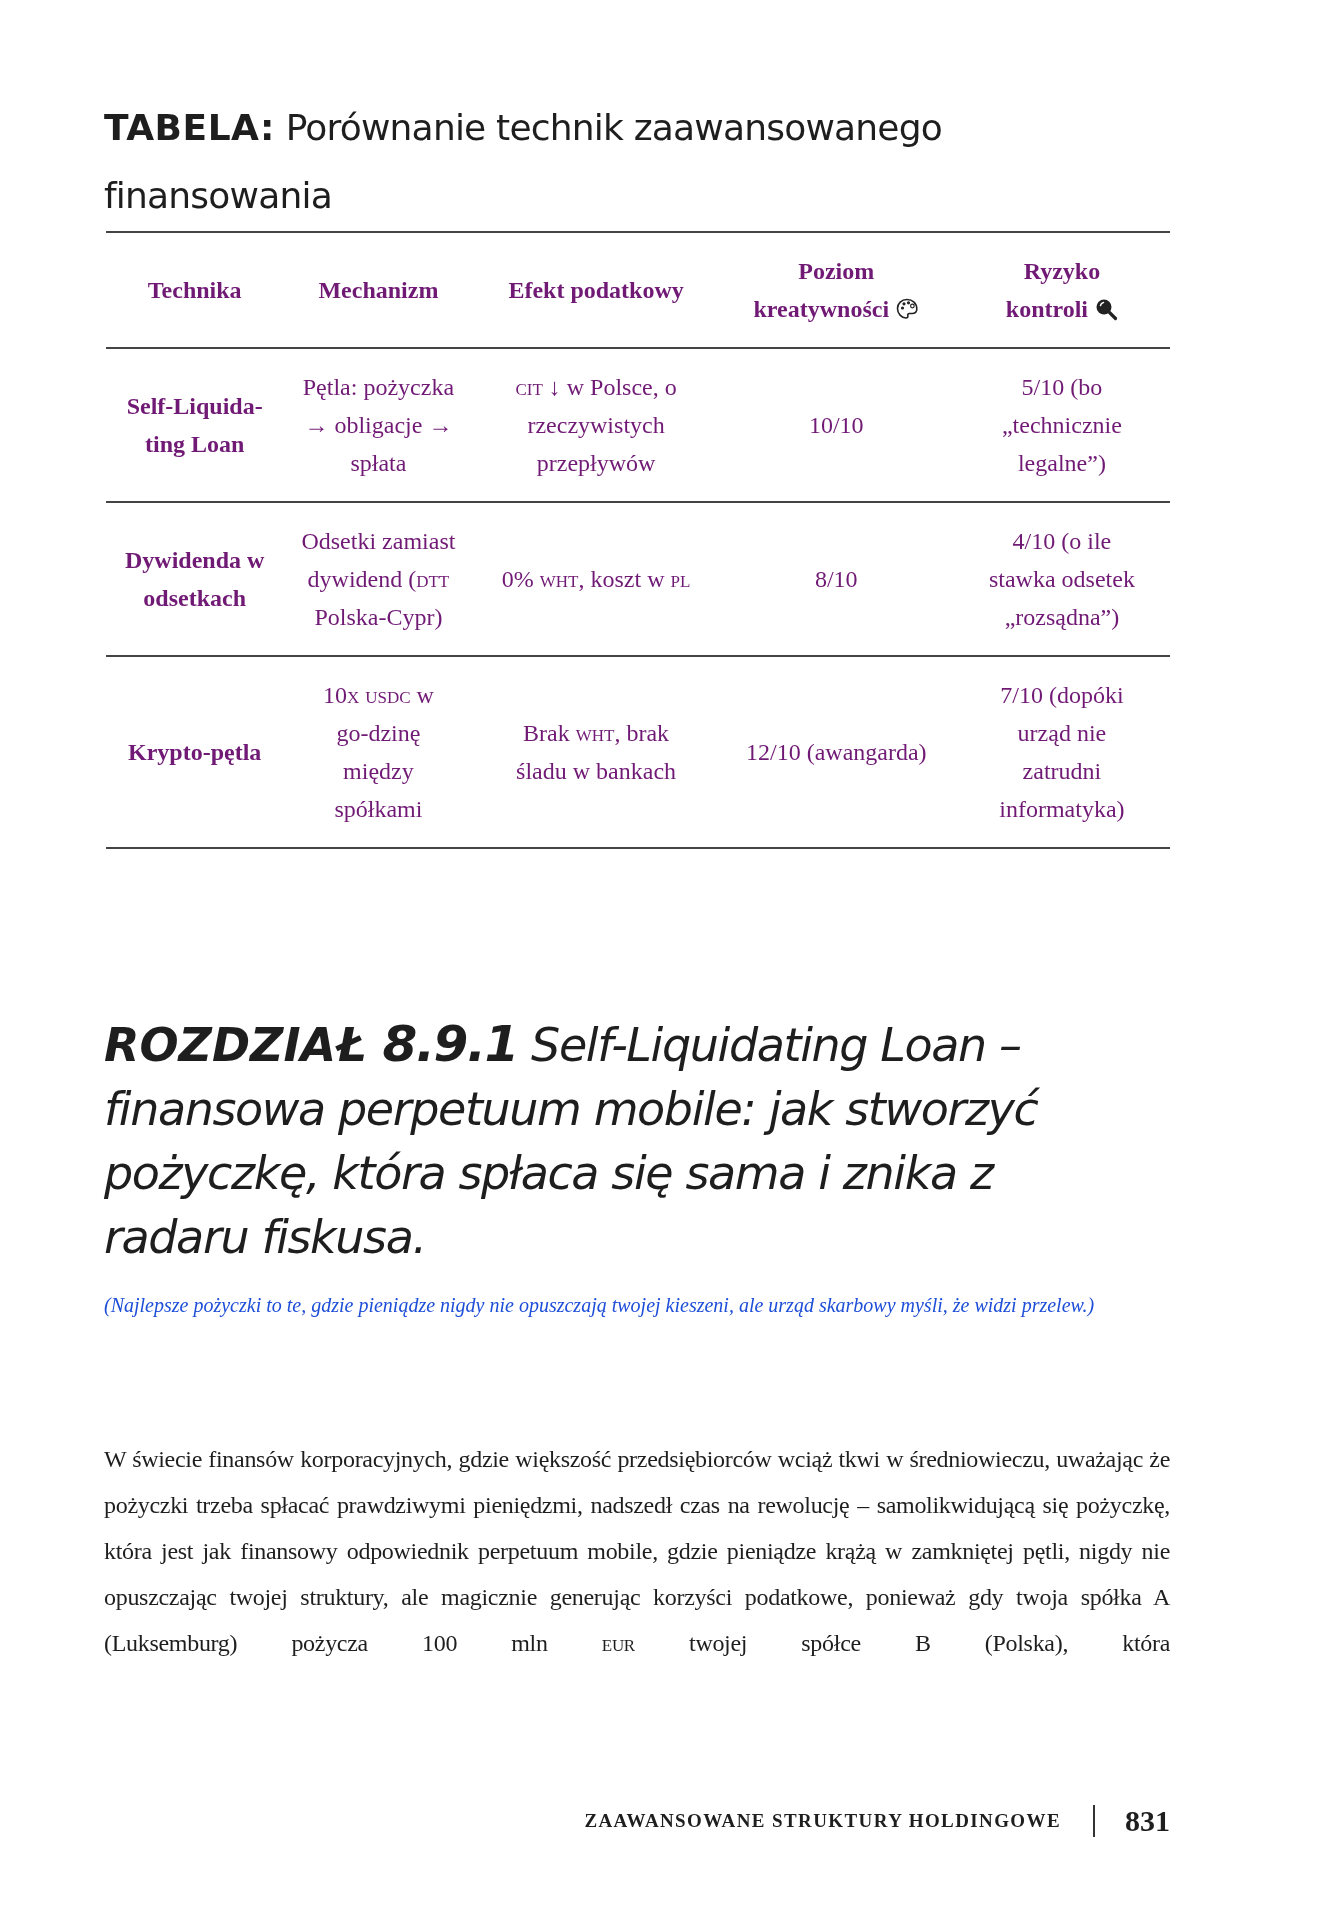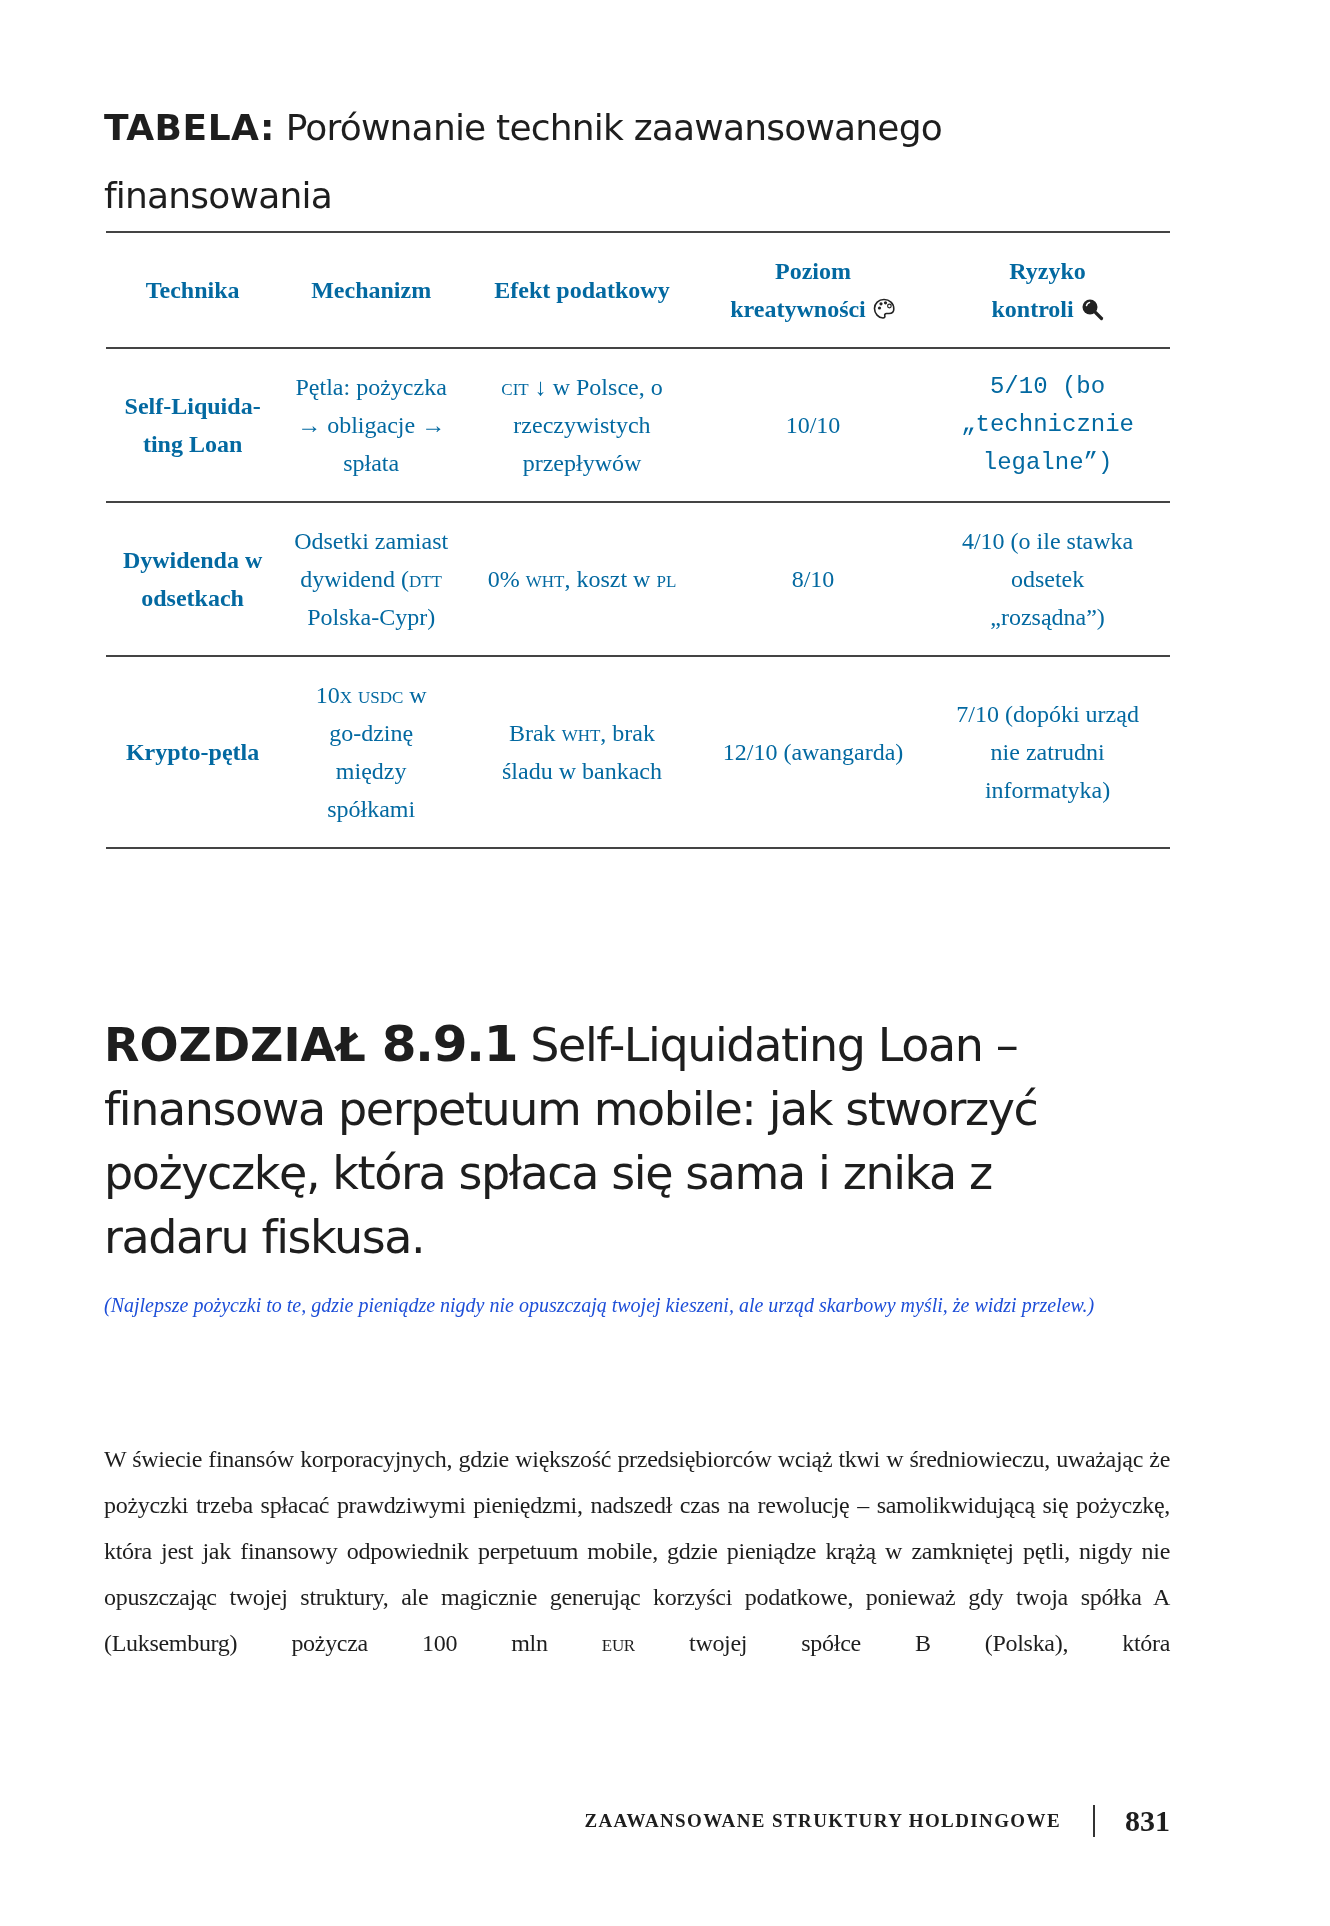--- a/index.html
+++ b/index.html
@@ -9,38 +9,38 @@
       position: absolute; left: 104px; top: 94px; width: 900px;
       font-family: "DejaVu Sans", sans-serif; font-size: 36px; line-height: 68px;
       letter-spacing: -0.8px; color: #1e1e1e;
     }
     .table-title .label { font-weight: bold; letter-spacing: 0.5px; }
 
     .cmp-table {
       position: absolute; left: 106px; top: 231px; width: 1064px;
       border-collapse: collapse;
       font-family: "Liberation Serif", serif; font-size: 24px; line-height: 38px;
-      color: #0369a1;
+      color: #701a75;
     }
     .cmp-table th, .cmp-table td { text-align: center; vertical-align: middle; padding: 0 6px; }
     .cmp-table thead tr { height: 116px; border-top: 2px solid #444; border-bottom: 2px solid #444; }
     .cmp-table th { font-weight: bold; }
     .cmp-table tbody tr { border-bottom: 2px solid #444; }
     .cmp-table tbody tr.r1 { height: 154px; }
     .cmp-table tbody tr.r2 { height: 154px; }
     .cmp-table tbody tr.r3 { height: 192px; }
     .cmp-table td.tech { font-weight: bold; }
     .col1 { width: 168px; } .col2 { width: 182px; } .col3 { width: 238px; } .col4 { width: 230px; } .col5 { width: 206px; }
     .sc { font-variant: small-caps; }
     .icon { display: inline-block; vertical-align: -4px; width: 24px; height: 24px; }
 
     .chapter-heading {
       position: absolute; left: 104px; top: 1012px; width: 1000px;
       font-family: "DejaVu Sans", sans-serif; font-size: 46px; line-height: 64px;
-      letter-spacing: -1.4px; color: #1e1e1e;
+      letter-spacing: -1.4px; color: #1e1e1e; font-style: italic;
     }
     .chapter-heading .label { font-weight: bold; letter-spacing: 0px; }
     .chapter-heading .num { font-weight: bold; font-size: 50px; }
 
     .epigraph {
       position: absolute; left: 104px; top: 1284px; width: 1070px;
       font-family: "Liberation Serif", serif; font-style: italic; font-size: 20px; line-height: 42px;
       color: #1d4ed8;
     }
 
@@ -100,21 +100,21 @@
     </tr>
   </thead>
   <tbody>
     <tr class="r1">
       <td class="tech" style="padding:0 14px;">Self-Liquida-ting Loan</td>
       <td>Pętla: pożyczka → obligacje → spłata</td>
       <td style="padding:0 24px;">
         <span class="sc">cit</span><span> ↓ w Polsce, o rzeczywistych przepływów</span>
       </td>
       <td>10/10</td>
-      <td style="padding:12px 36px;font-family:Liberation Mono, monospace;">5/10 (bo „technicznie legalne”)</td>
+      <td style="padding:12px 36px;">5/10 (bo „technicznie legalne”)</td>
     </tr>
     <tr class="r2">
       <td class="tech" style="padding:0 14px;">Dywidenda w odsetkach</td>
       <td style="padding:12px 12px;">
         <span>Odsetki zamiast dywidend (</span><span class="sc">dtt</span><span> Polska-Cypr)</span>
       </td>
       <td>
         <span>0% </span><span class="sc">wht</span><span>, koszt w </span><span class="sc">pl</span>
       </td>
       <td>8/10</td>

